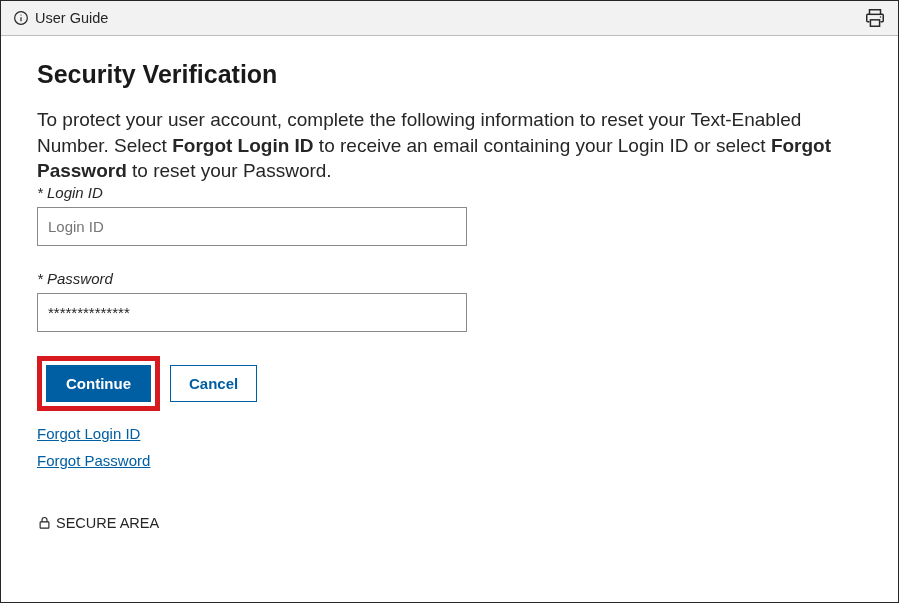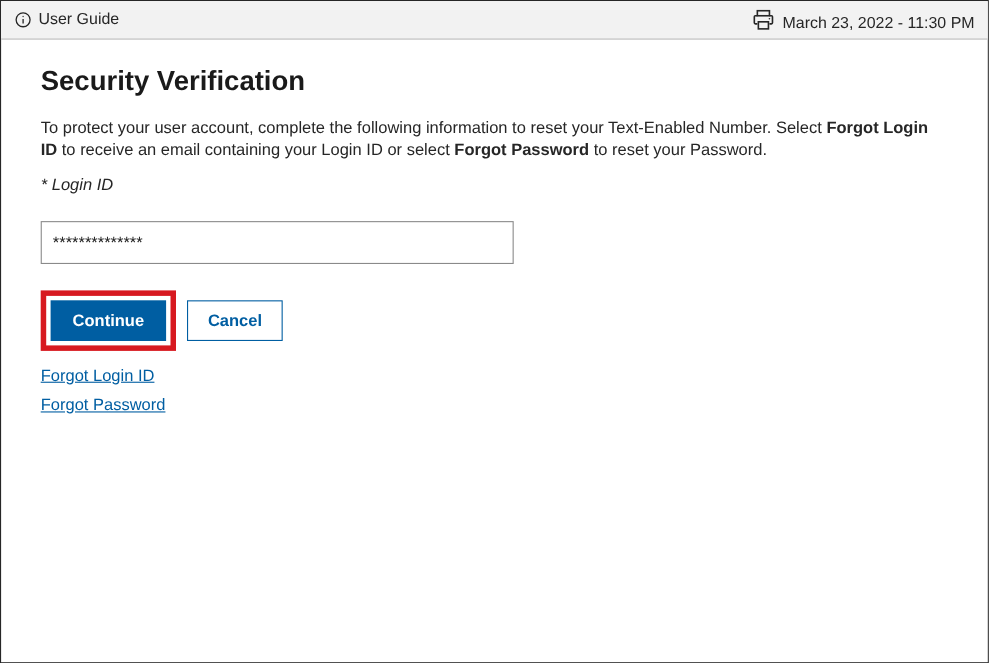--- a/index.html
+++ b/index.html
@@ -32,23 +32,22 @@
       padding: 24px 36px 16px 36px;
       overflow: hidden;
     }
     h1.page-title {
       font-size: 25px;
       font-weight: 700;
       margin-bottom: 18px;
       color: #1a1a1a;
     }
     .intro {
-      font-size: 15px;
+      font-size: 19px;
       line-height: 1.35;
-      margin-bottom: 12px;
       color: #262626;
     }
     .intro .bold { font-weight: 700; }
     .req-note { font-size: 15px; margin-bottom: 32px; }
     .field-group { margin-bottom: 24px; }
     .field-label { font-size: 15px; margin-bottom: 6px; display: block; font-style: italic; }
     .text-input {
       width: 430px;
       padding: 10px 10px;
       font-size: 15px;
@@ -122,48 +121,58 @@
     <div class="topbar-right">
       <span>
         <svg width="22" height="22" viewBox="0 0 24 24" fill="none" stroke="#262626" stroke-width="1.6">
           <rect x="6" y="3" width="12" height="5"></rect>
           <path d="M6 8 H4 a1 1 0 0 0 -1 1 v6 a1 1 0 0 0 1 1 h2"></path>
           <path d="M18 8 H20 a1 1 0 0 1 1 1 v6 a1 1 0 0 1 -1 1 h-2"></path>
           <rect x="7" y="14" width="10" height="7"></rect>
           <circle cx="18" cy="11" r="0.8" fill="#262626" stroke="none"></circle>
         </svg>
       </span>
-      <span>March 23, 2022 - 11:30 PM</span>
     </div>
   </div>
 
   <div class="content">
 
     <h1 class="page-title">Security Verification</h1>
 
     <p class="intro">
       <span>To protect your user account, complete the following information to reset your Text-Enabled Number. Select </span><span class="bold">Forgot Login ID</span><span> to receive an email containing your Login ID or select </span><span class="bold">Forgot Password</span><span> to reset your Password.</span>
     </p>
 
 
     <div class="field-group">
       <label class="field-label">* Login ID</label>
+      <input class="text-input" type="text" placeholder="Login ID" style="">
     </div>
 
     <div class="field-group">
+      <label class="field-label">* Password</label>
       <input class="text-input" type="text" value="**************" style="">
     </div>
 
 
     <div class="btn-row">
       <span class="highlight-box">
         <button class="btn-primary">Continue</button>
       </span>
       <button class="btn-secondary">Cancel</button>
     </div>
 
     <div><a class="text-link">Forgot Login ID</a></div>
     <div><a class="text-link">Forgot Password</a></div>
 
+    <div class="secure-area">
+      <span>
+        <svg width="15" height="15" viewBox="0 0 24 24" fill="none" stroke="#262626" stroke-width="1.8">
+          <rect x="5" y="11" width="14" height="10" rx="1"></rect>
+          <path d="M8 11 V8 a4 4 0 0 1 8 0 v3"></path>
+        </svg>
+      </span>
+      <span>SECURE AREA</span>
+    </div>
 
   </div>
 
 </div>
 
 </body></html>

